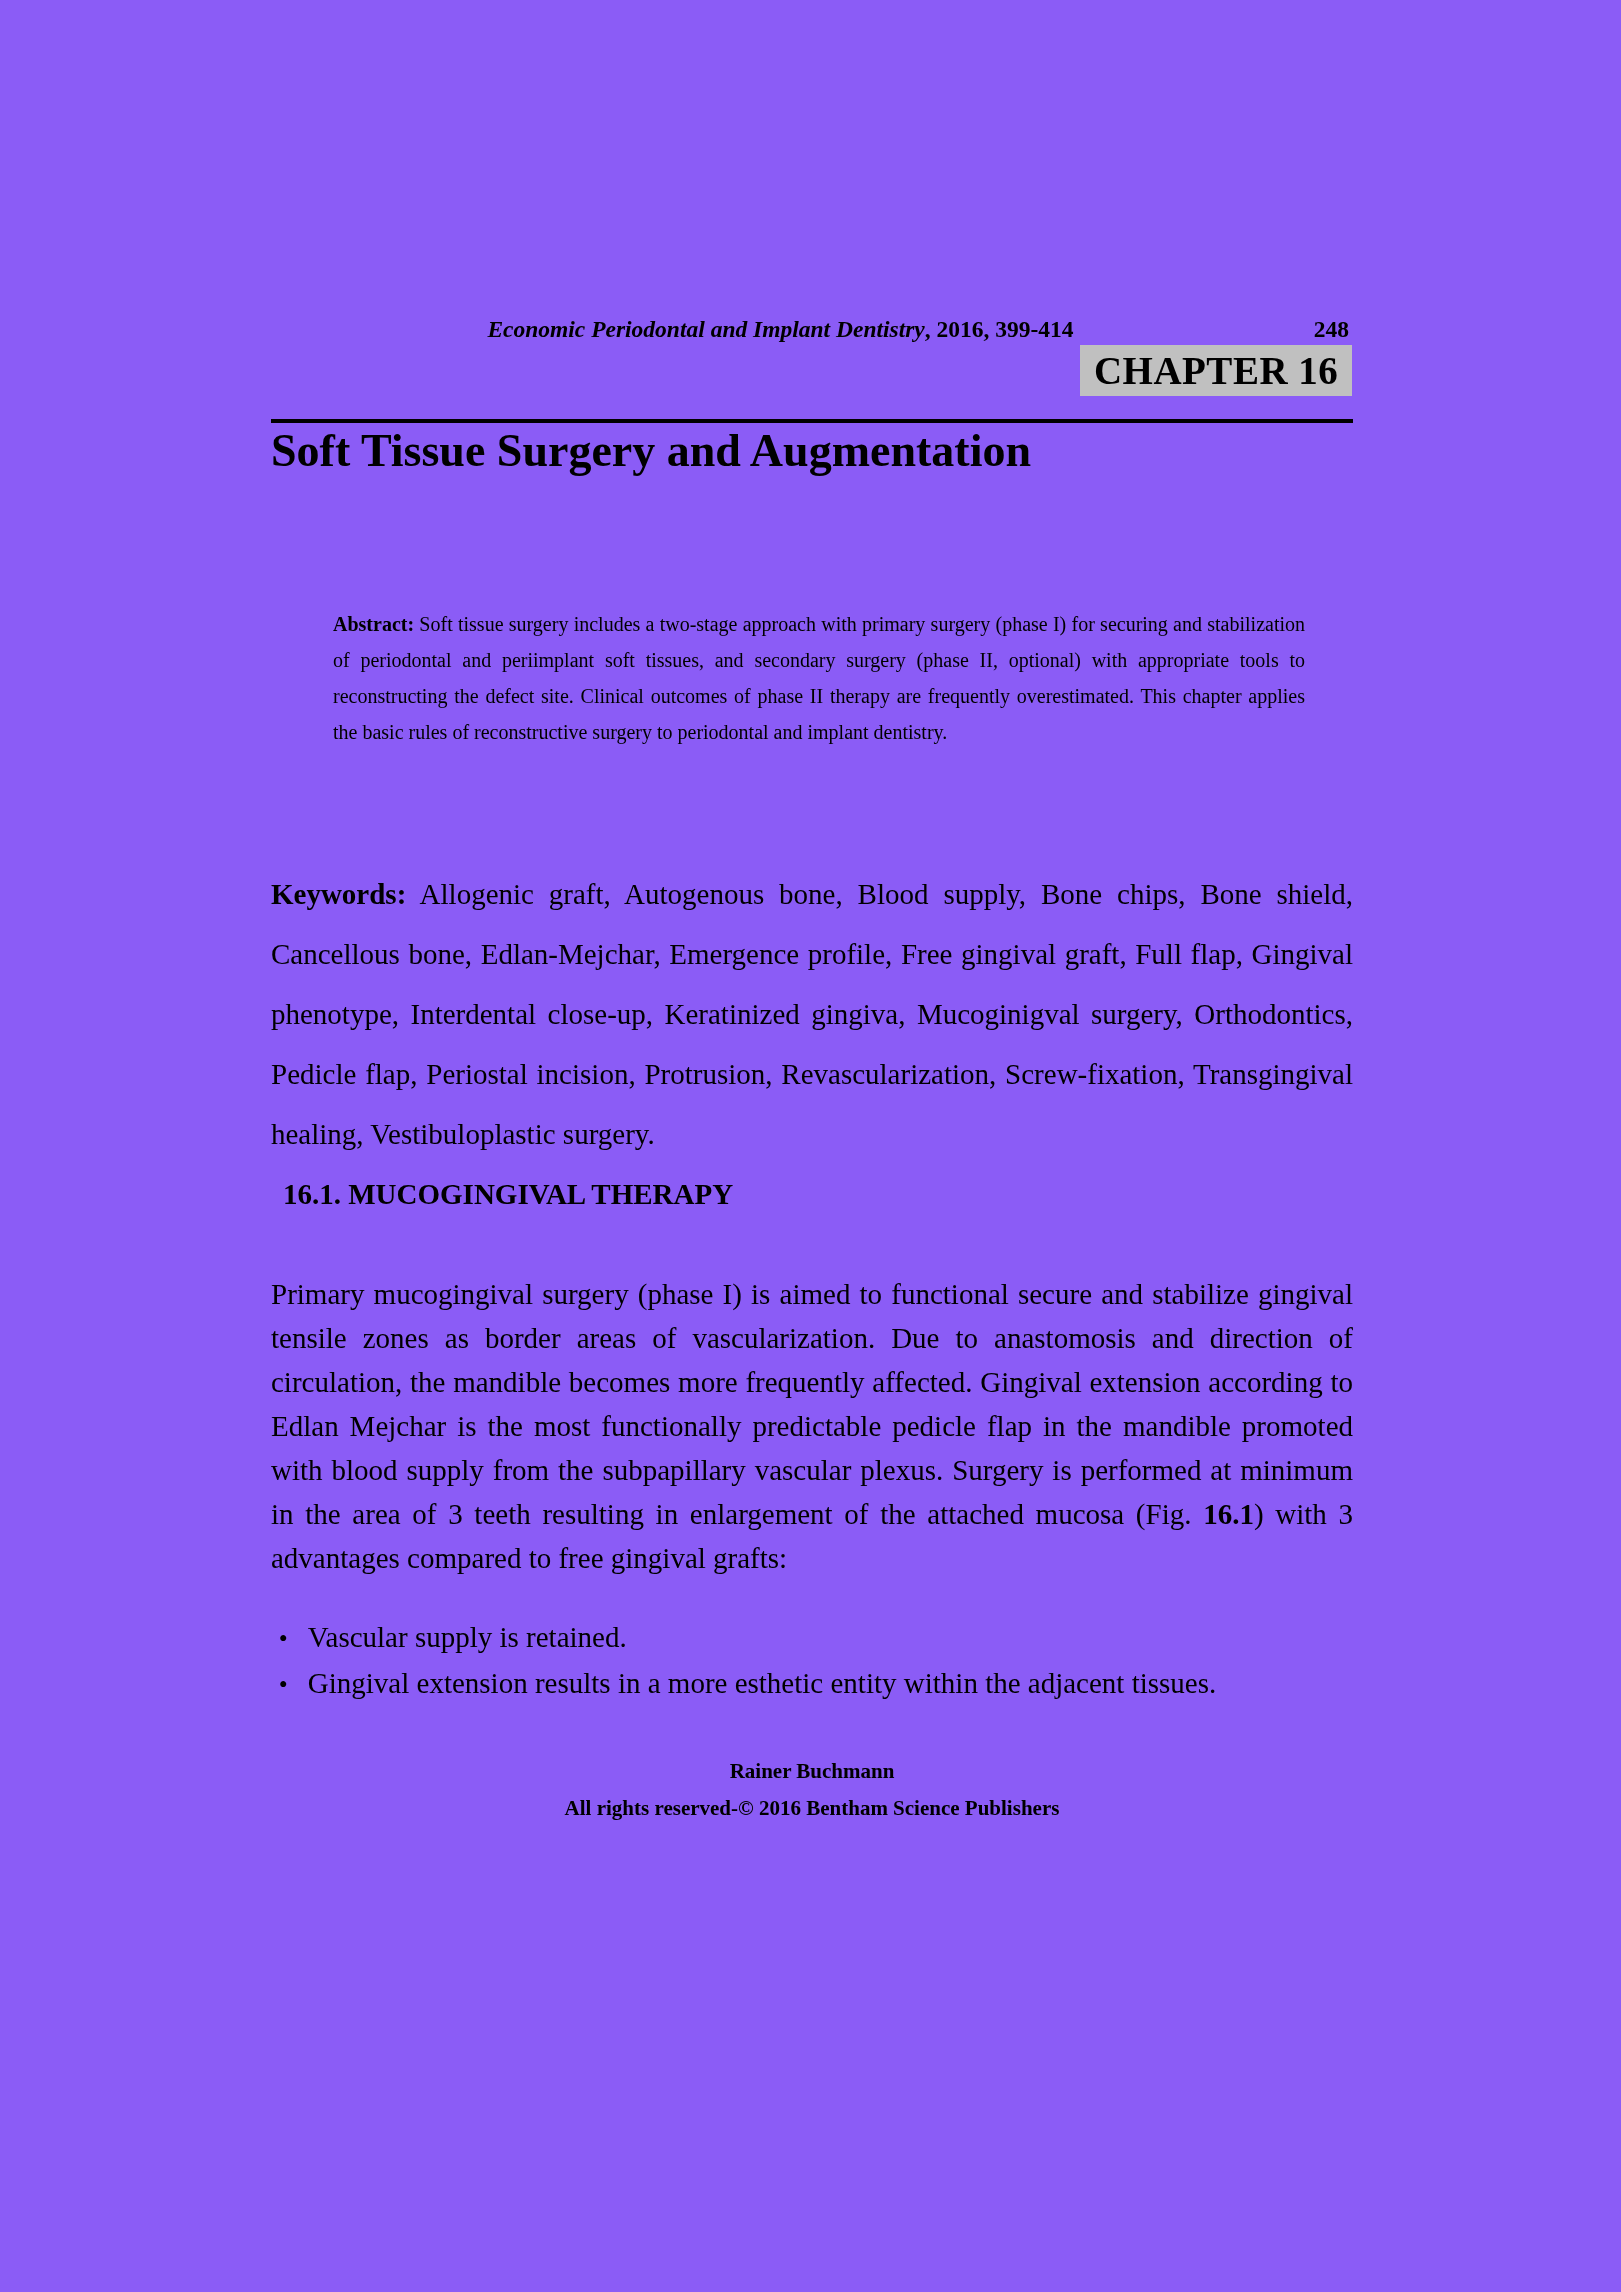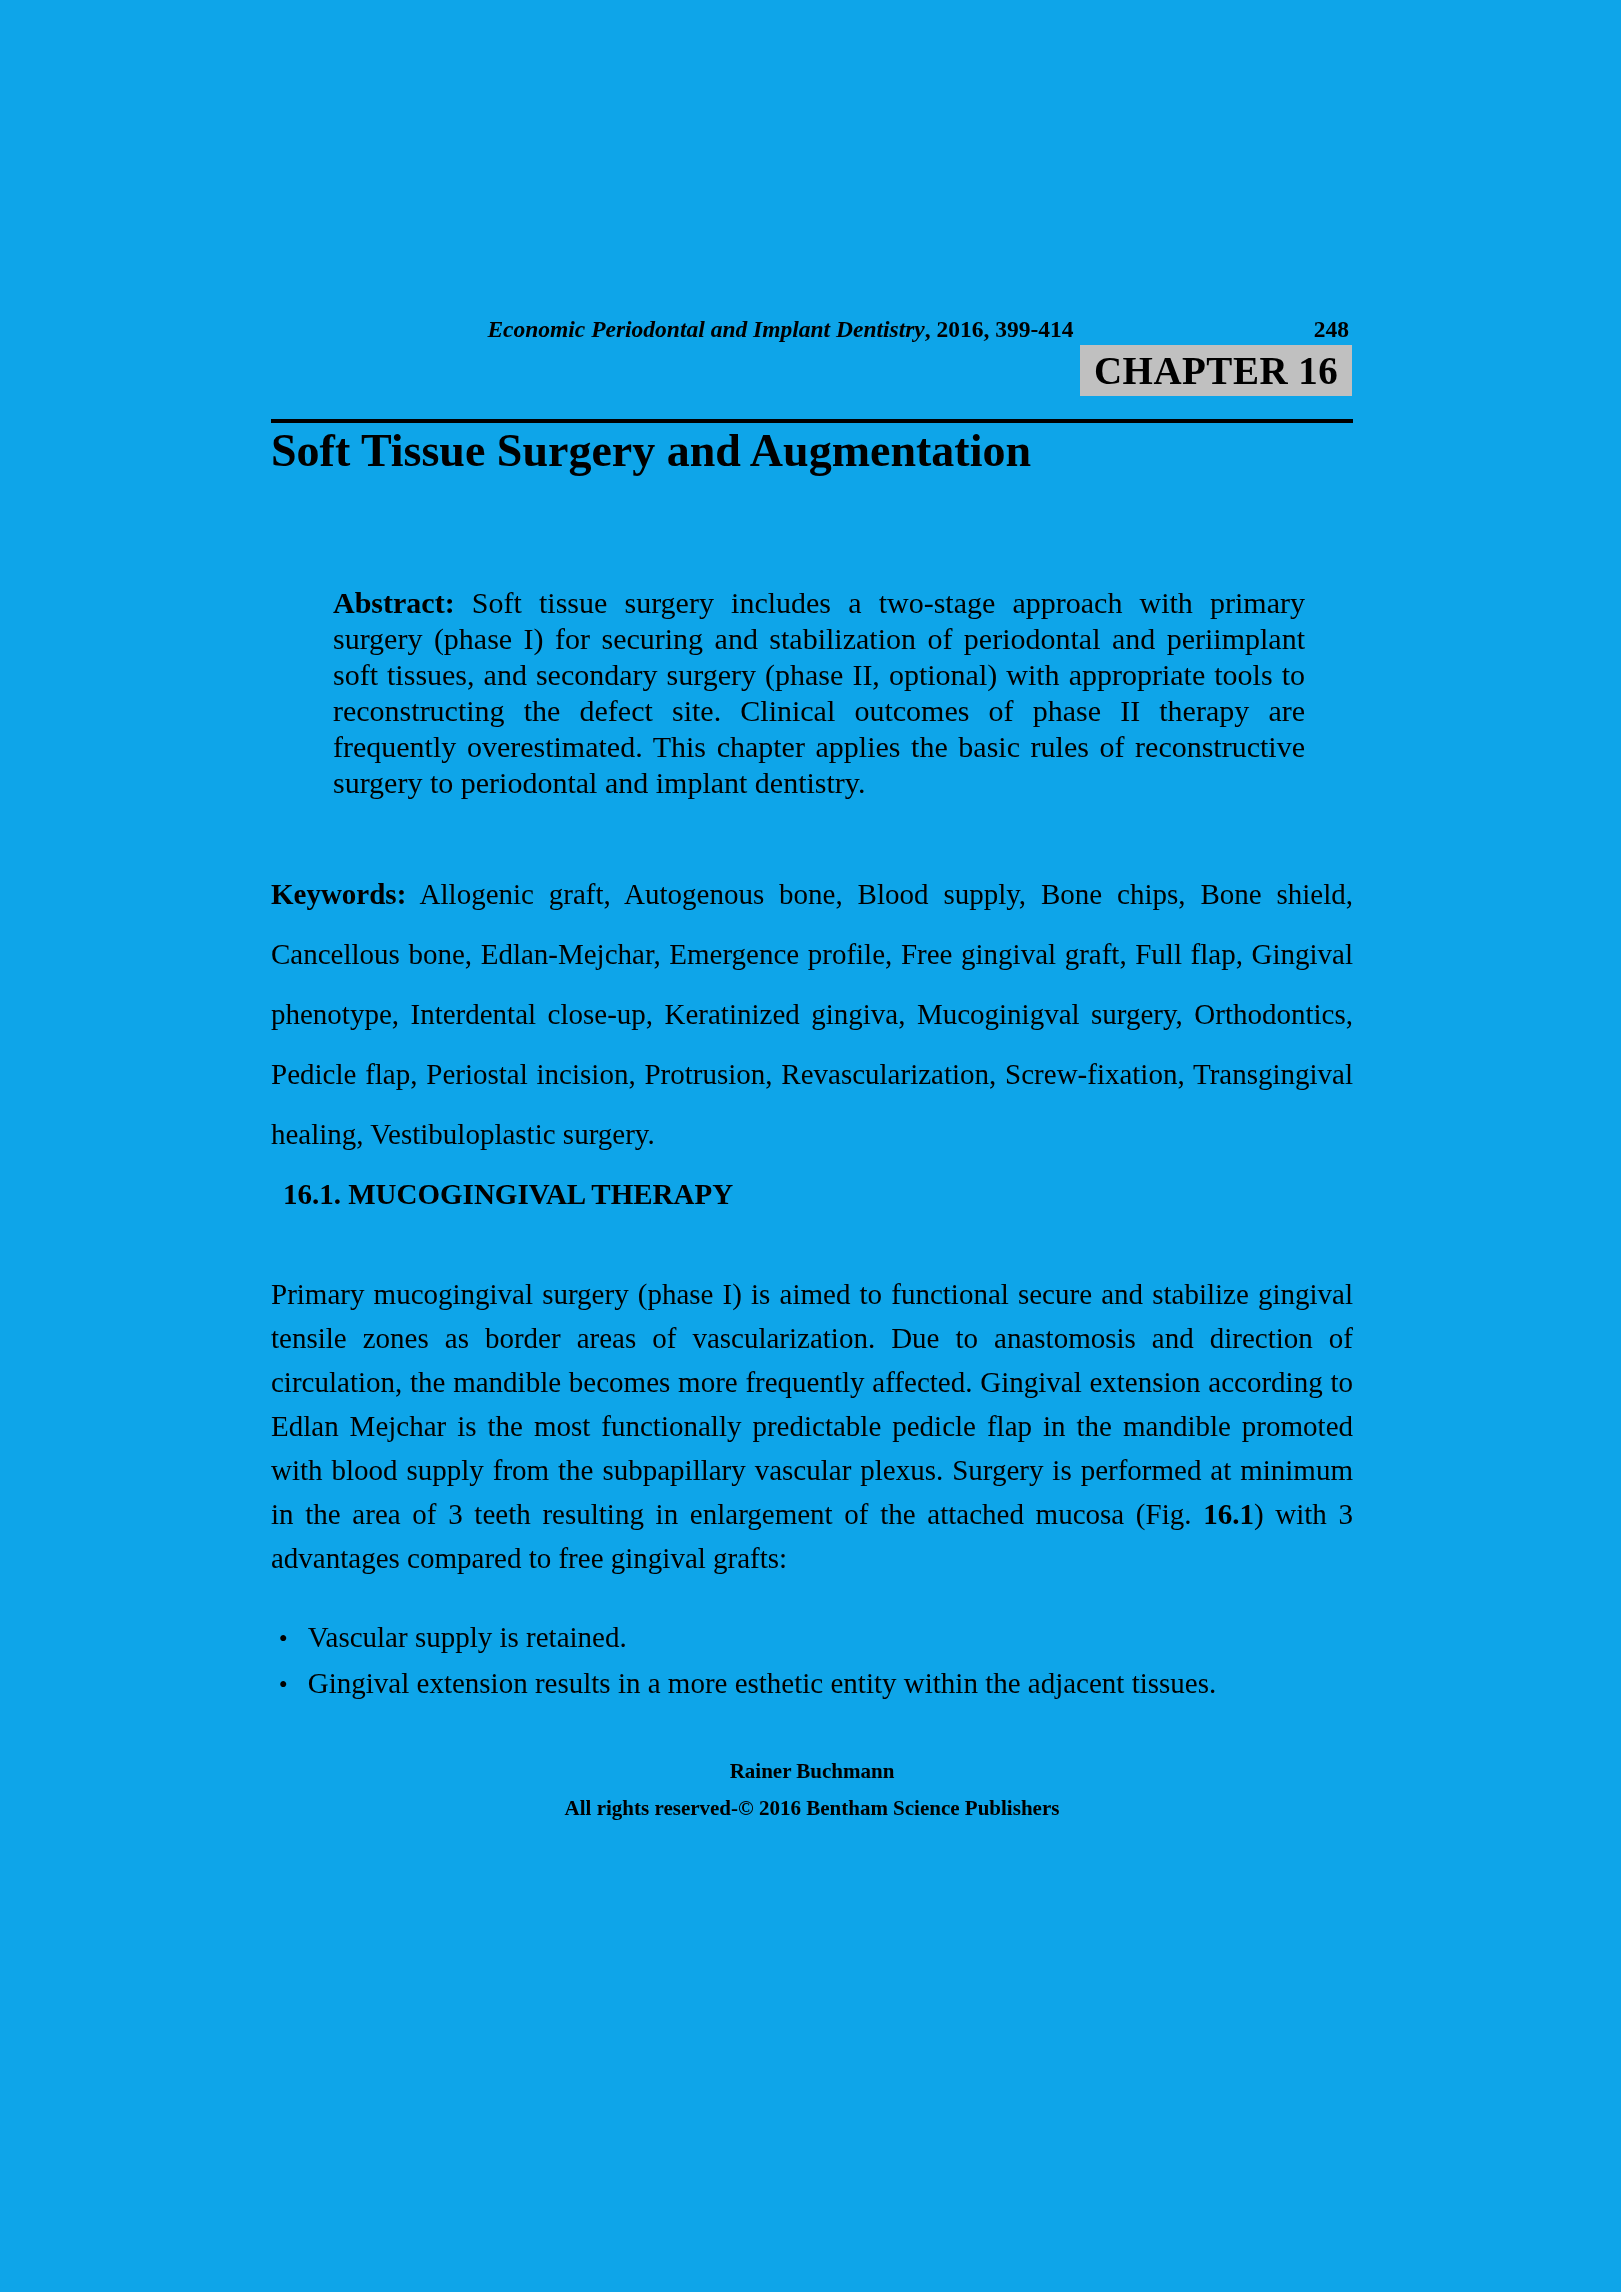--- a/index.html
+++ b/index.html
@@ -67,24 +67,24 @@
     left: 271px;
     width: 1082px;
     font-size: 46px;
     font-weight: bold;
     white-space: nowrap;
   }
 
   
   .abstract-block {
     position: absolute;
-    top: 585px;
+    top: 606px;
     left: 333px;
     width: 972px;
-    font-size: 30px;
+    font-size: 20px;
     line-height: 36px;
     text-align: justify;
   }
 
   
   .keywords-block {
     position: absolute;
     top: 864px;
     left: 271px;
     width: 1082px;
@@ -138,21 +138,21 @@
     width: 1082px;
     text-align: center;
     font-size: 21px;
     font-weight: bold;
     line-height: 37px;
   }
 </style>
 </head>
 <body>
 
-<div class="page" style="background: #0ea5e9; color: rgb(0, 0, 0);">
+<div class="page" style="background: #8b5cf6; color: rgb(0, 0, 0);">
 
   <div class="header-row">
     <div class="journal-ref"><span class="seg-bold-italic">Economic Periodontal and Implant Dentistry</span><span class="seg-bold">, 2016, 399-414</span></div>
     <div class="page-number">248</div>
   </div>
 
   <div class="chapter-badge" style="background: rgb(192, 192, 192);">CHAPTER 16</div>
 
   <div class="divider-rule"></div>
 

